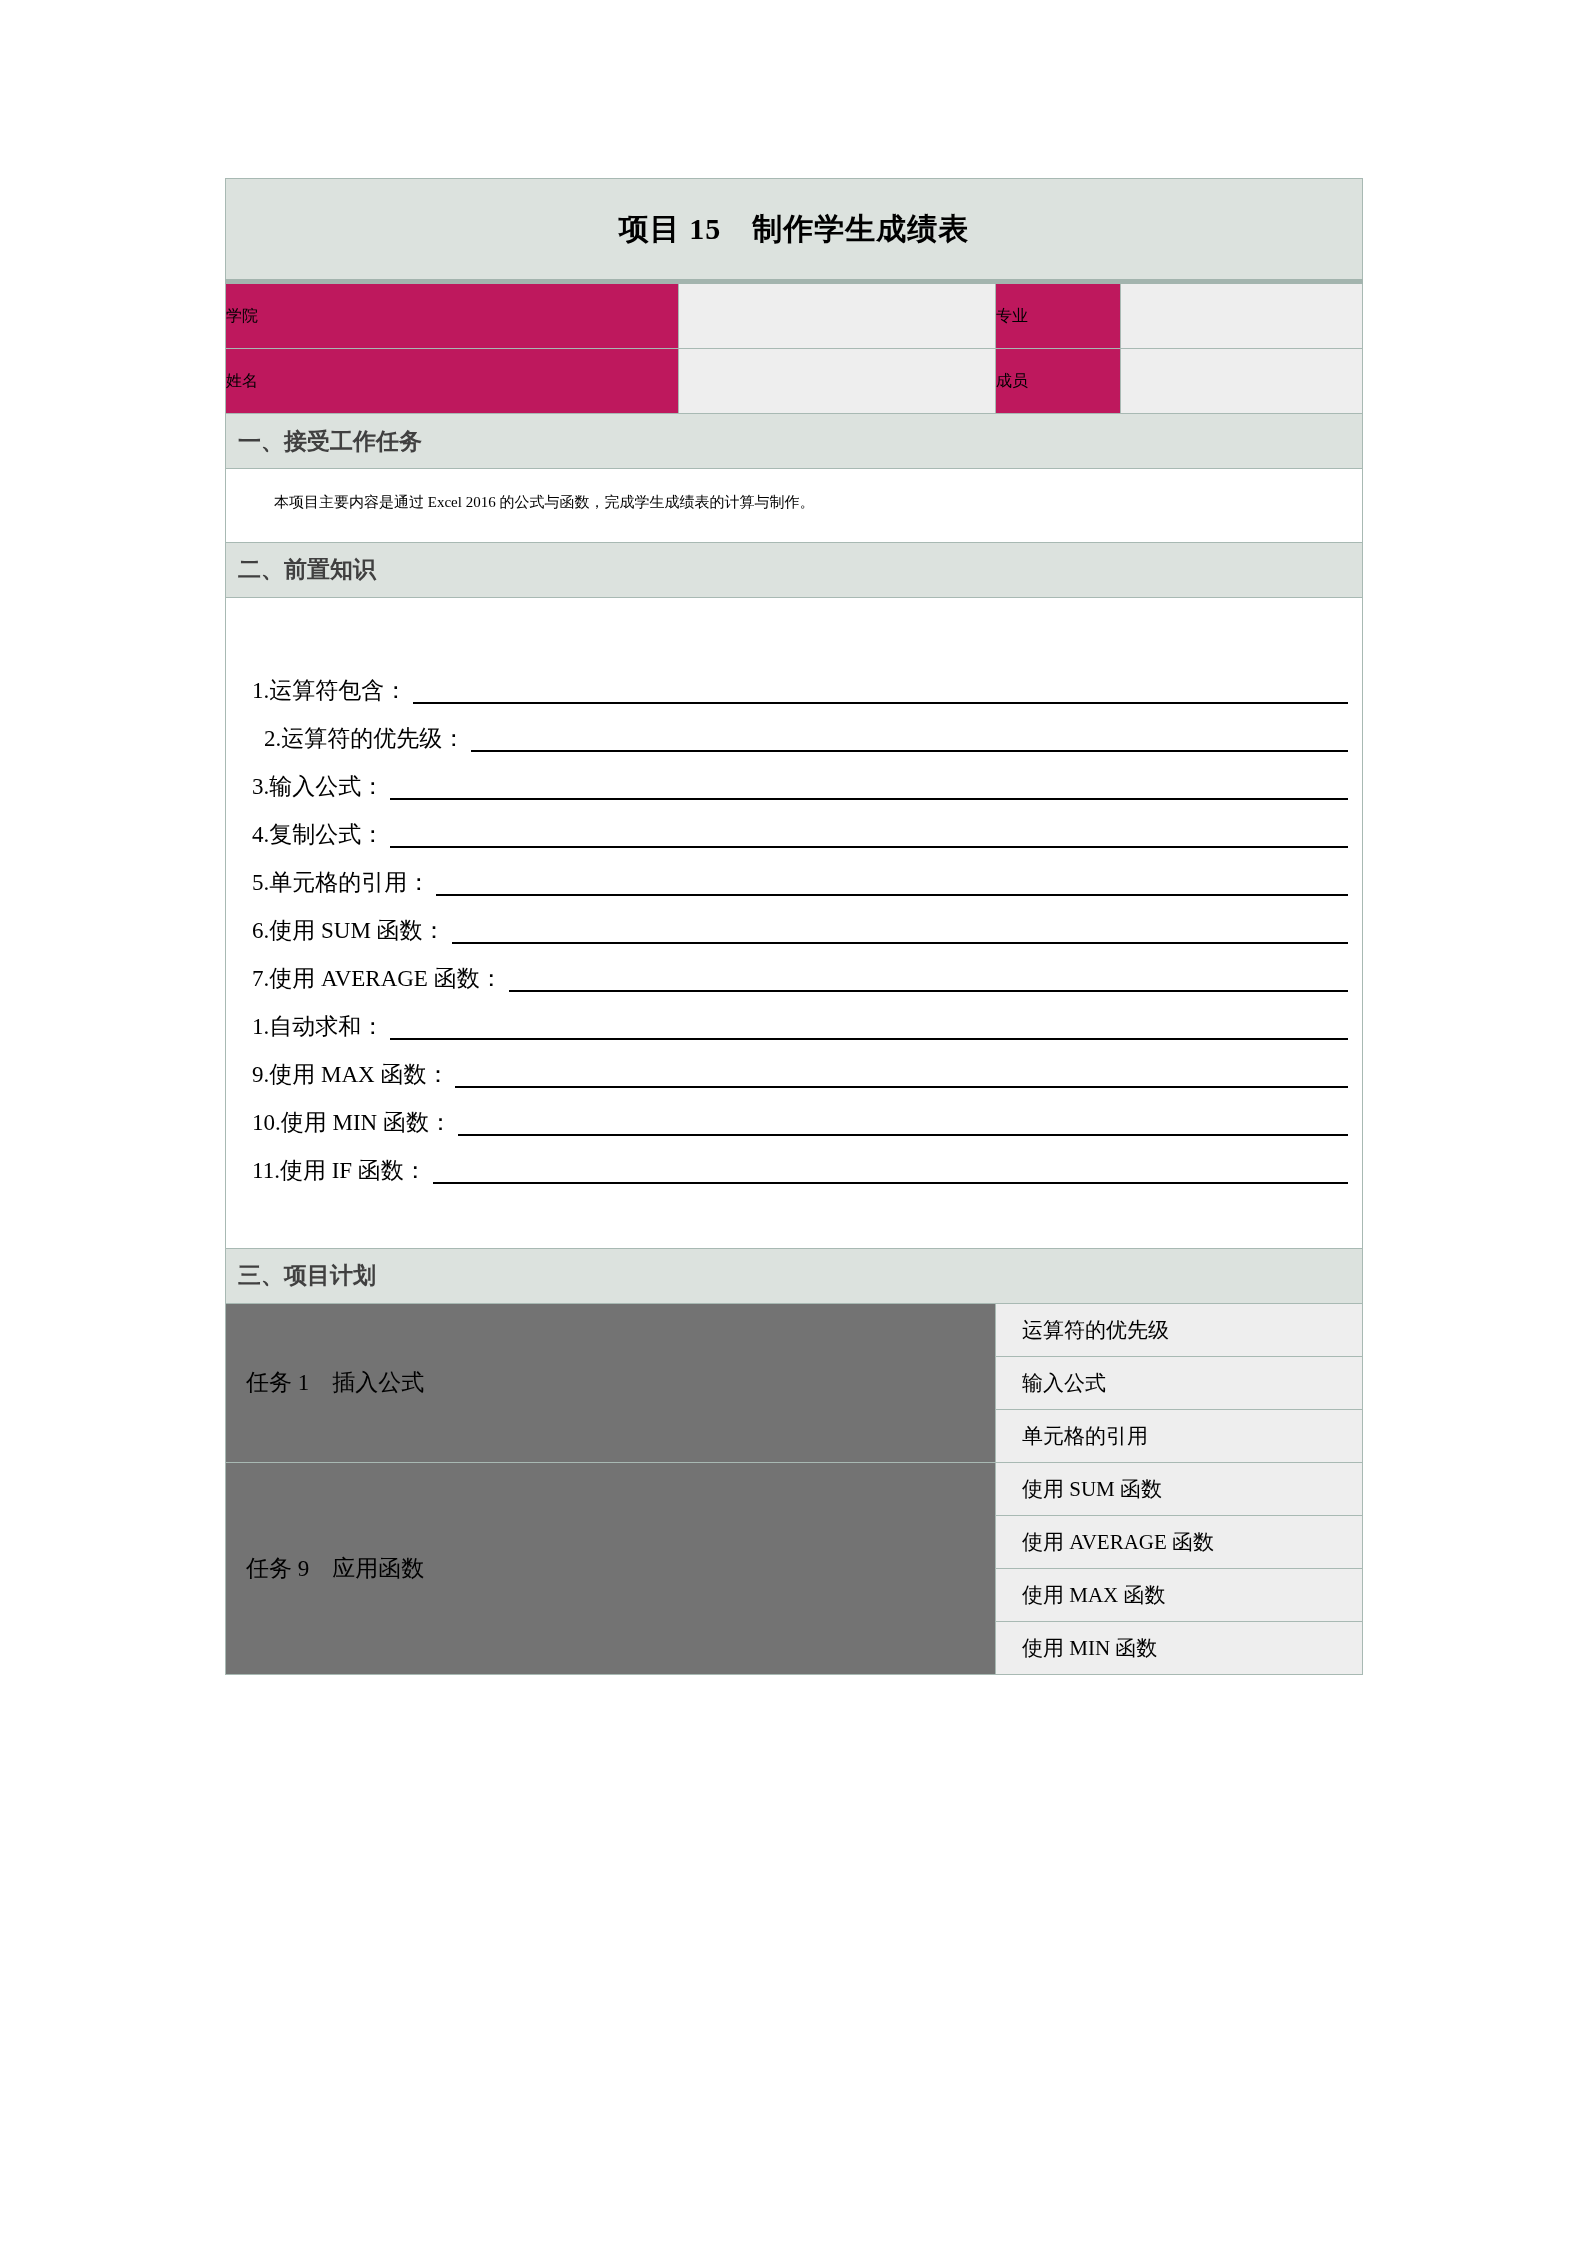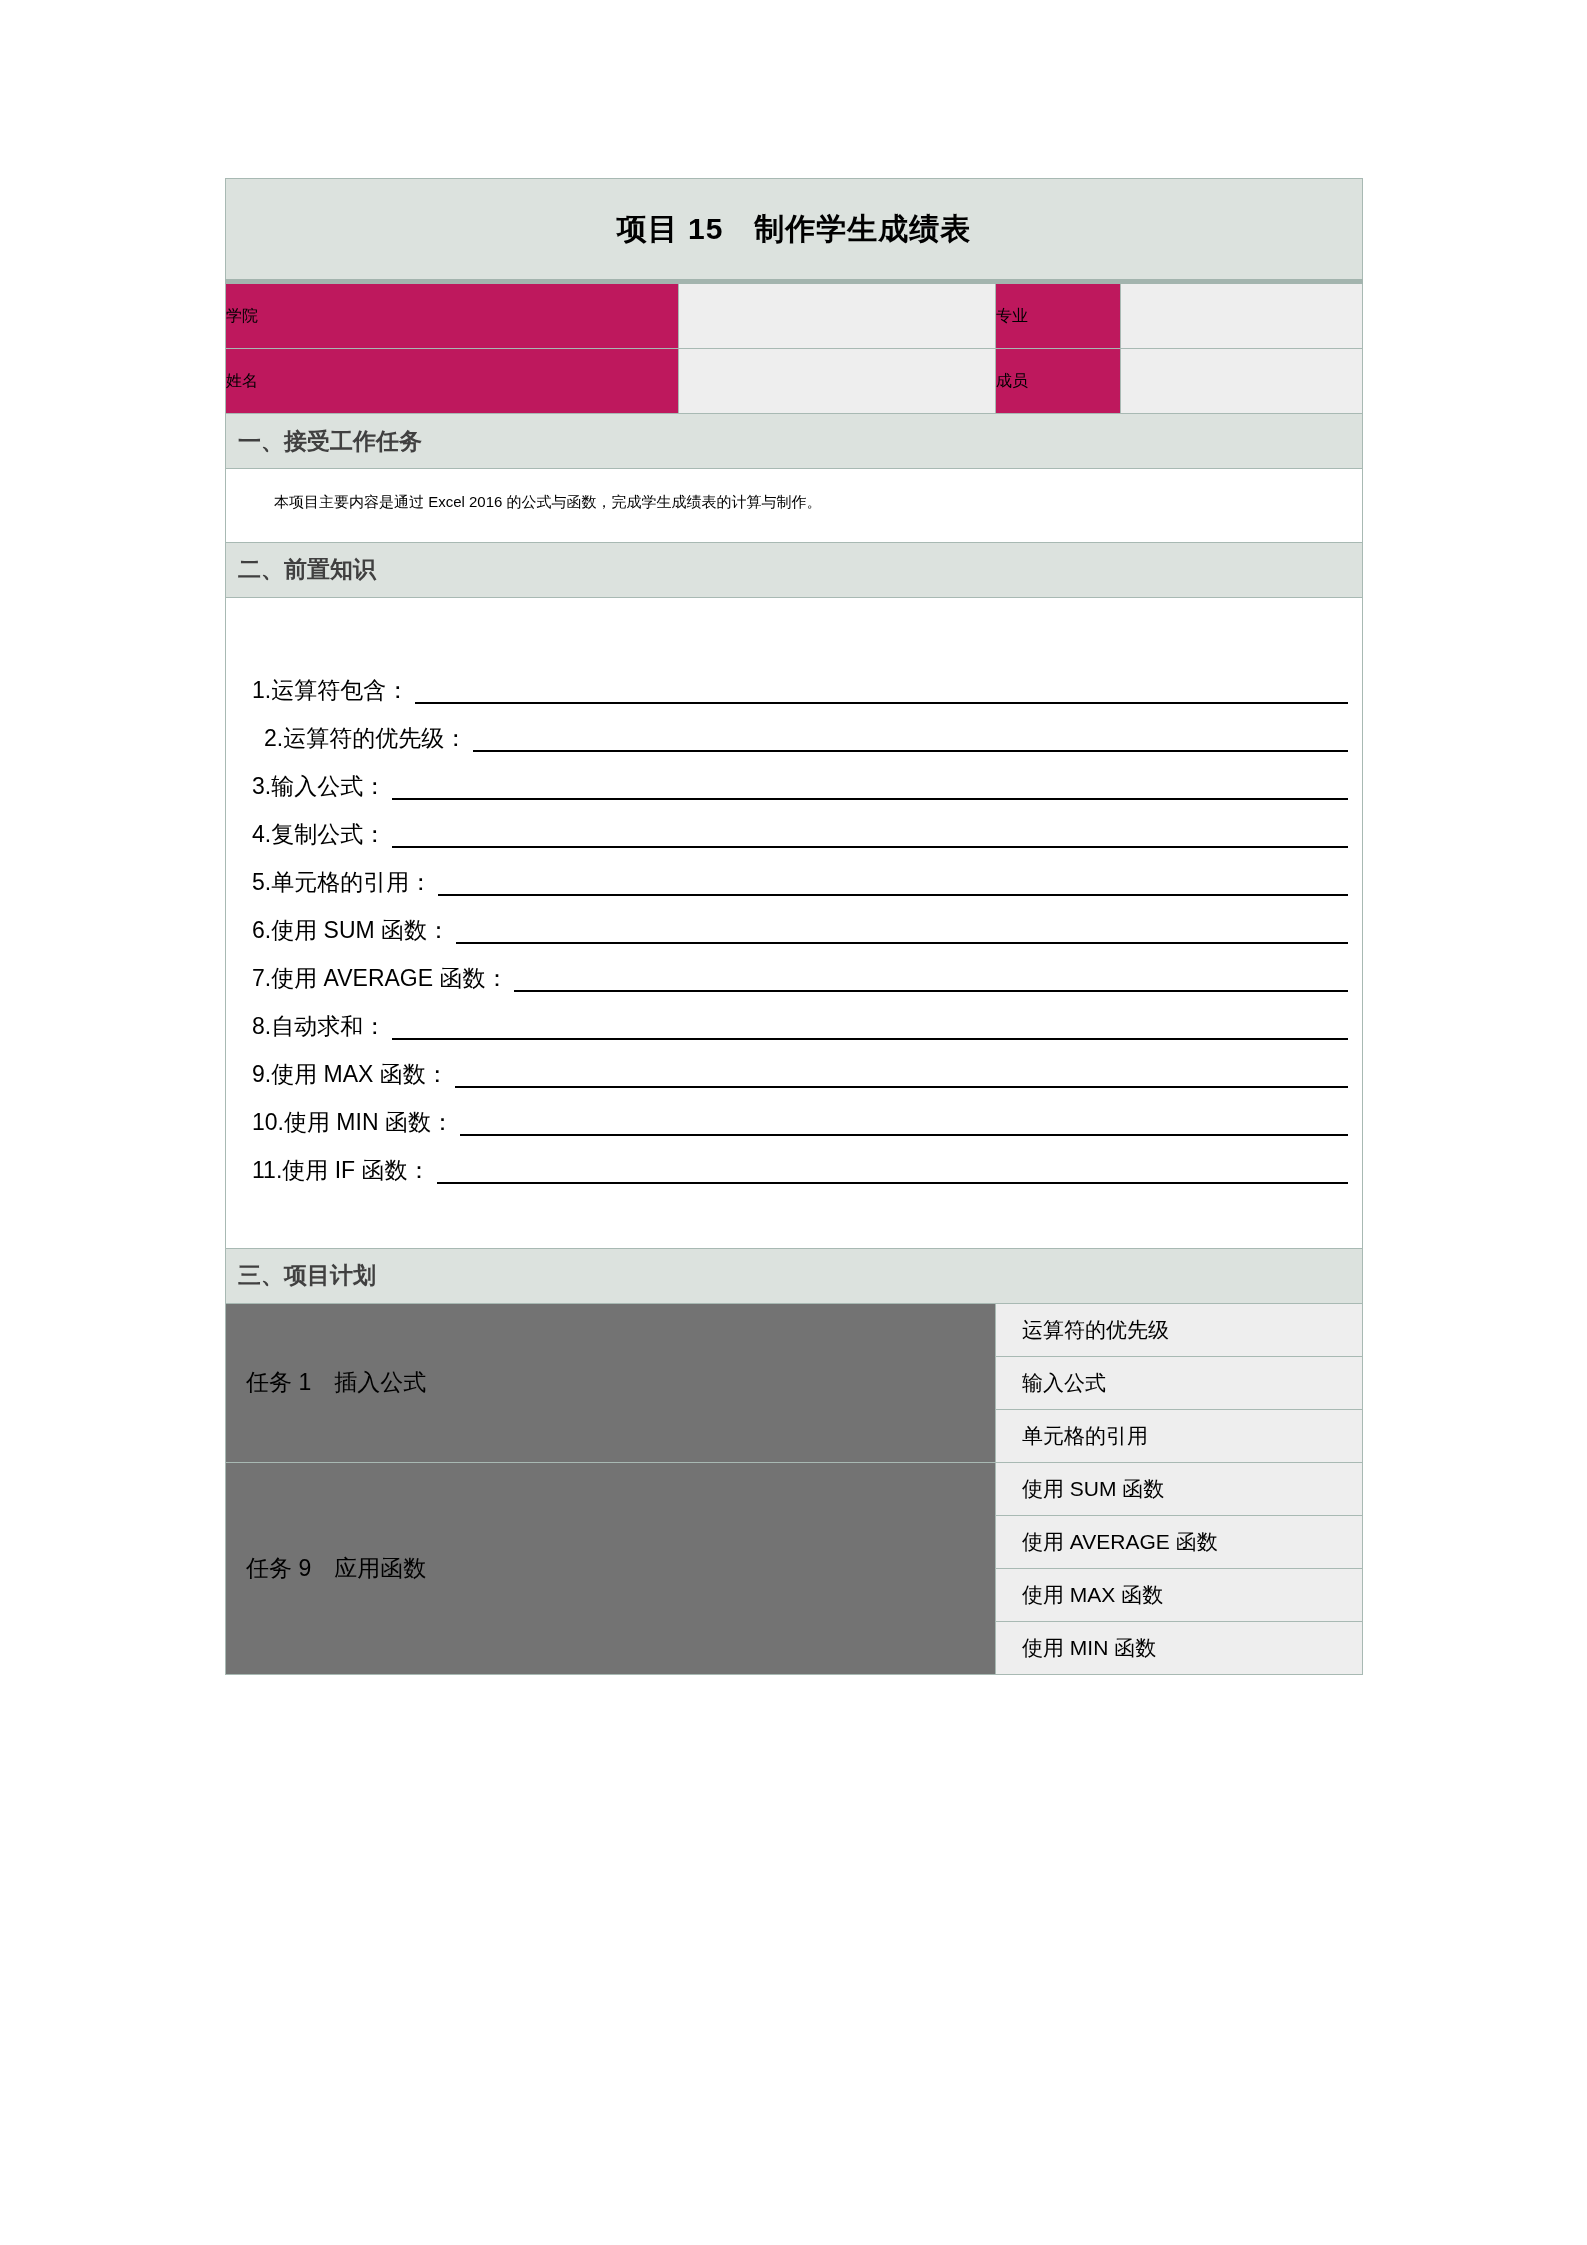--- a/index.html
+++ b/index.html
@@ -20,20 +20,21 @@
     height: 2245px;
     box-sizing: border-box;
   }
   .doc-table {
     position: absolute;
     left: 225px;
     top: 178px;
     width: 1137px;
     border-collapse: collapse;
     table-layout: fixed;
+    font-family: Liberation Serif, serif;
   }
   .doc-table td {
     border: 1px solid #a8b9b3;
     padding: 0;
     vertical-align: middle;
   }
 
   
   .title-cell {
     background: #dce2de;
@@ -194,21 +195,21 @@
             </div>
             <div class="blank-row ind-a">
               <span class="lbl">6.使用 SUM 函数：</span>
               <span class="rule"></span>
             </div>
             <div class="blank-row ind-a">
               <span class="lbl">7.使用 AVERAGE 函数：</span>
               <span class="rule"></span>
             </div>
             <div class="blank-row ind-a">
-              <span class="lbl">8.自动求和：</span>
+              <span class="lbl">1.自动求和：</span>
               <span class="rule"></span>
             </div>
             <div class="blank-row ind-a">
               <span class="lbl">9.使用 MAX 函数：</span>
               <span class="rule"></span>
             </div>
             <div class="blank-row ind-a">
               <span class="lbl">10.使用 MIN 函数：</span>
               <span class="rule"></span>
             </div>

